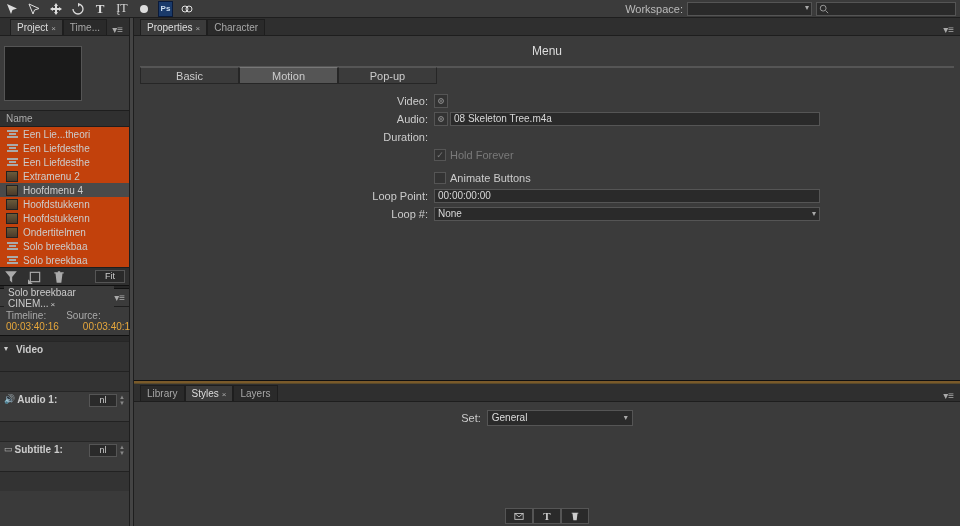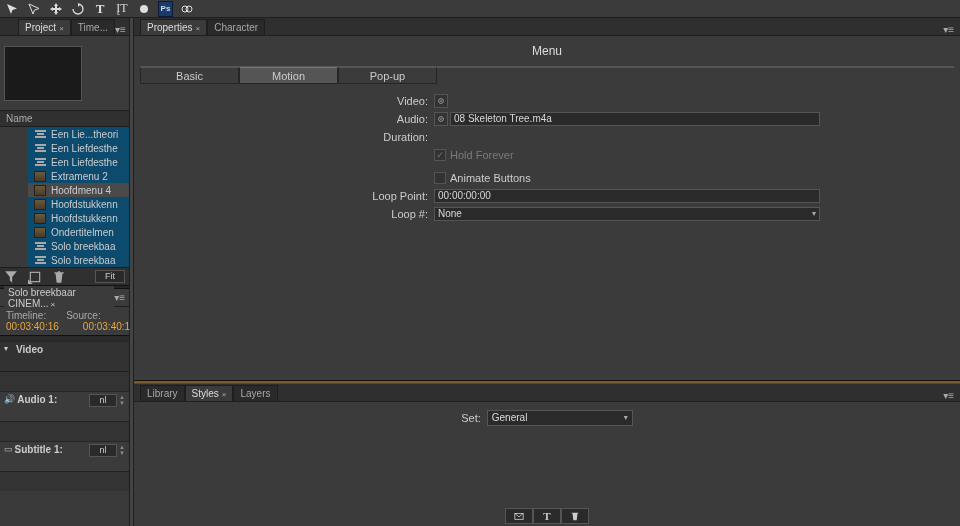--- a/index.html
+++ b/index.html
@@ -13,31 +13,31 @@
   .toolbar .ws-select { width: 125px; height: 14px; background: #2a2a2a; border: 1px solid #555; }
   .toolbar .ws-select:after { content: "▾"; float: right; padding-right: 2px; color: #aaa; font-size: 8px; }
   .toolbar .search { width: 140px; height: 14px; background: #2a2a2a; border: 1px solid #555; display: flex; align-items: center; padding-left: 2px; color: #888; }
   .toolbar .search svg { width: 10px; height: 10px; fill: #aaa; margin-right: 2px; }
 
   .main-row { display: flex; height: 508px; }
   .left-col { width: 130px; display: flex; flex-direction: column; background: #3a3a3a; border-right: 1px solid #1e1e1e; }
   .thin-col { width: 4px; background: #444; border-right: 1px solid #1e1e1e; }
   .right-col { flex: 1; display: flex; flex-direction: column; }
 
-  .panel-tabs { height: 18px; background: #2f2f2f; display: flex; align-items: flex-end; padding-left: 18px; border-bottom: 1px solid #1e1e1e; position: relative; }
+  .panel-tabs { height: 18px; background: #2f2f2f; display: flex; align-items: flex-end; padding-left: 10px; border-bottom: 1px solid #1e1e1e; position: relative; }
   .panel-tabs .tab { padding: 2px 6px; background: #2a2a2a; border: 1px solid #1e1e1e; border-bottom: none; color: #a8a8a8; font-size: 10px; position: relative; cursor: pointer; }
   .panel-tabs .tab.active { background: #3b3b3b; color: #ddd; }
   .panel-tabs .tab .x { color: #aaa; margin-left: 3px; font-size: 8px; }
   .panel-tabs .menu-dots { margin-left: auto; margin-right: 6px; color: #aaa; font-size: 10px; }
 
   .project-body { height: 75px; background: #3b3b3b; display: flex; align-items: center; padding: 4px; border-bottom: 1px solid #1e1e1e; }
   .project-thumb { width: 78px; height: 55px; background: #1a1a1a; border: 1px solid #555; }
   .name-bar { height: 16px; background: #303030; padding-left: 6px; line-height: 16px; color: #aaa; font-size: 10px; border-bottom: 1px solid #1e1e1e; }
 
-  .project-list { background: #0c4a6e; flex: none; margin-left: 28px; }
+  .project-list { background: #c2410c; flex: none; }
   .proj-item { height: 14px; display: flex; align-items: center; padding-left: 6px; gap: 5px; color: #ccc; font-size: 10px; white-space: nowrap; overflow: hidden; cursor: pointer; }
   .proj-item.sel { background: #4a4a4a; }
   .proj-item .icon { width: 12px; height: 11px; display: flex; align-items: center; justify-content: center; }
   .proj-item .icon.menu { background: linear-gradient(#6a5a3a, #4a3a2a); border: 1px solid #222; }
   .proj-item .icon.tl { display:flex; flex-direction:column; gap:1px; }
   .proj-item .icon.tl span { height:2px; width:11px; background:#aaa; }
   .proj-item .icon.tl span:nth-child(2){ width:7px; }
 
   .proj-footer { height: 18px; background: #303030; border-top: 1px solid #1e1e1e; display: flex; align-items: center; padding: 0 4px; gap: 10px; }
   .proj-footer .icon { width: 14px; height: 14px; display: flex; align-items: center; justify-content: center; color: #aaa; cursor: pointer; }
@@ -129,20 +129,30 @@
         </svg>
       </div>
     <div class="tool" style="background:#1a3a6a;color:#cde;font-size:8px;font-weight:bold;width:15px;line-height:14px;text-align:center;border:1px solid #0a1a3a;">Ps</div>
     <div class="tool">
         <svg viewBox="0 0 12 12">
           <circle cx="4" cy="6" r="3" fill="none" stroke="#ddd"></circle>
           <circle cx="8" cy="6" r="3" fill="none" stroke="#ddd"></circle>
         </svg>
       </div>
   </div>
+  <div class="ws">
+    <span class="ws-label">Workspace:</span>
+    <div class="ws-select"></div>
+    <div class="search">
+        <svg viewBox="0 0 12 12">
+          <circle cx="5" cy="5" r="3.5" fill="none" stroke="#aaa"></circle>
+          <path d="M8 8 L11 11" stroke="#aaa"></path>
+        </svg>
+      </div>
+  </div>
 </div>
 
 <div class="main-row">
 
   <div class="left-col">
     <div class="panel-tabs">
       <div class="tab active"><span>Project</span><span class="x">×</span></div>
       <div class="tab"><span>Time...</span></div>
       <span class="menu-dots">▾≡</span>
     </div>

